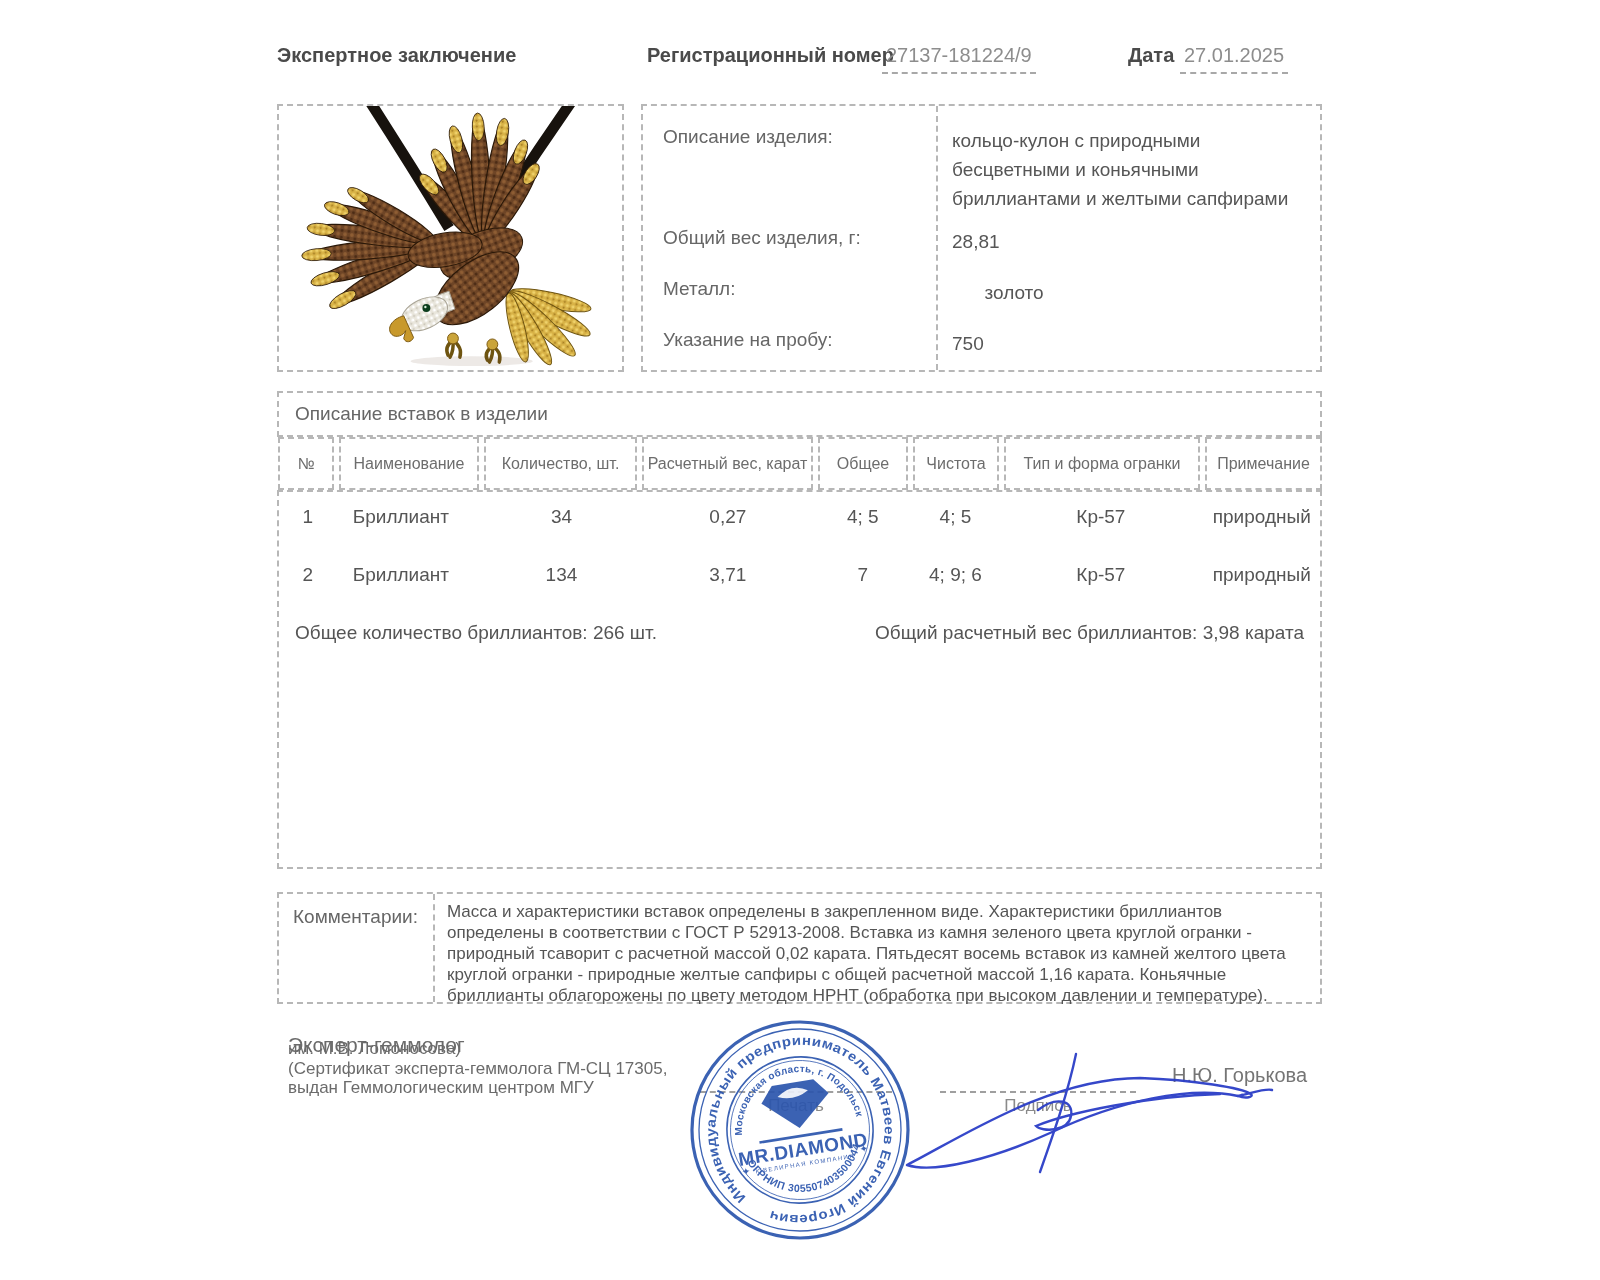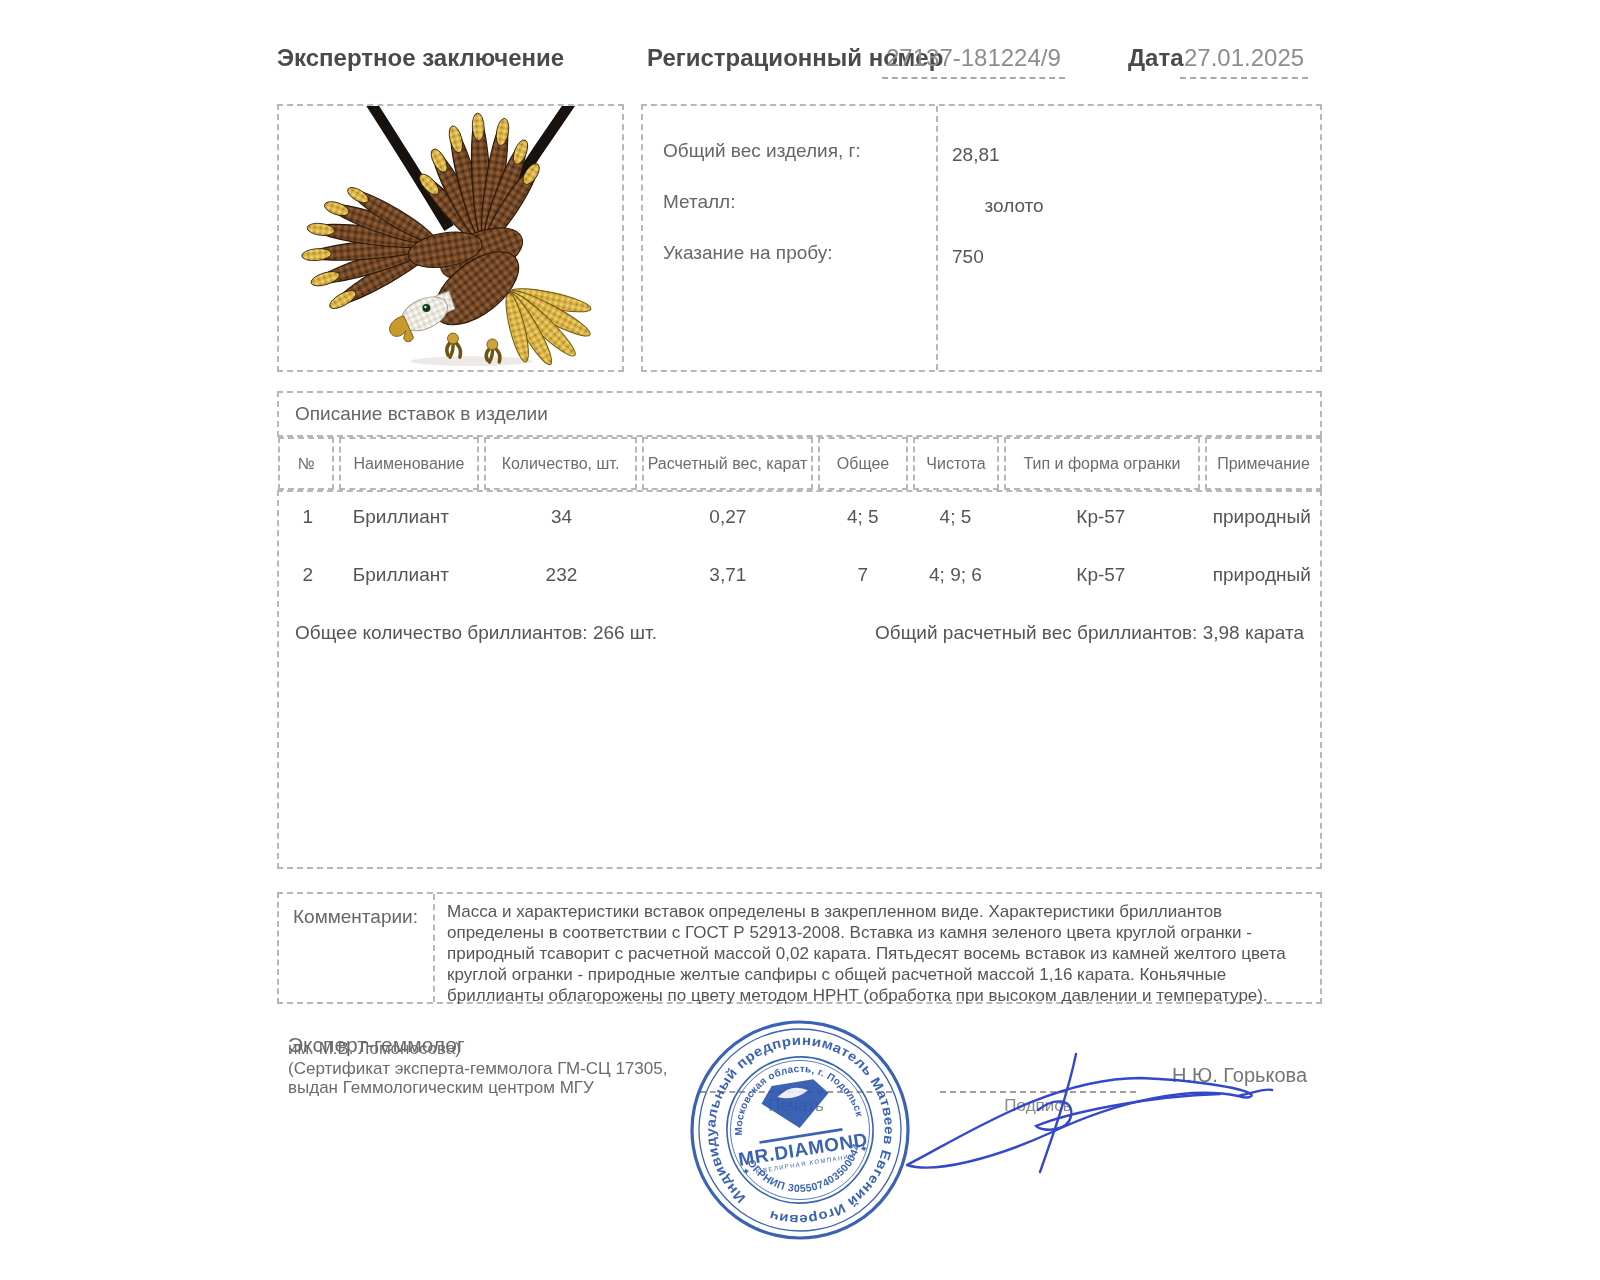--- a/index.html
+++ b/index.html
@@ -1,20 +1,20 @@
 <!DOCTYPE html>
 <html><head>
 <meta charset="utf-8">
 <style>
   html,body{margin:0;padding:0;background:#ffffff;}
   .page{position:relative;width:1600px;height:1280px;background:#fff;overflow:hidden;
         font-family:"Liberation Sans","DejaVu Sans",sans-serif;color:#555;}
   .abs{position:absolute;}
   .b{font-weight:bold;color:#4a4a4a;}
-  .hdr{font-size:24px;}
+  .hdr{font-size:20px;}
   .hdr-val{color:#8d8d8d;padding:0 4px 5px 4px;border-bottom:2px dashed #a8a8a8;}
   .dash-box{border:2px dashed #b7b7b7;box-sizing:border-box;background:#fff;}
   .v-div{position:absolute;top:0;bottom:0;border-left:2px dashed #b7b7b7;}
   .lbl{font-size:19px;color:#666;}
   .val{font-size:19px;color:#565656;}
   .d-row{display:flex;}
   .d-lab{width:293px;padding-left:20px;box-sizing:border-box;}
   .d-val{padding-left:16px;width:345px;line-height:29px;}
   .sec-title{font-size:19px;color:#666;}
   .th-row{display:flex;gap:5px;}
@@ -165,20 +165,24 @@
       </g>
       <circle cx="176" cy="236" r="5.5" fill="#caa43a" stroke="#7c5a14" stroke-width="1"></circle>
       <circle cx="216" cy="242" r="5.5" fill="#caa43a" stroke="#7c5a14" stroke-width="1"></circle>
 
       <ellipse cx="195" cy="259" rx="62" ry="5" fill="#6b4a2e" opacity="0.12"></ellipse>
     </svg>
   </div>
 
   <div class="abs dash-box" style="left:641px;top:104px;width:681px;height:268px;padding-top:20px;">
     <div class="v-div" style="left:293px;"></div>
+    <div class="d-row">
+      <div class="d-lab lbl">Описание изделия:</div>
+      <div class="d-val val">кольцо-кулон с природными бесцветными и коньячными бриллиантами и желтыми сапфирами</div>
+    </div>
     <div class="d-row" style="margin-top:14px;">
       <div class="d-lab lbl">Общий вес изделия, г:</div>
       <div class="d-val val">28,81</div>
     </div>
     <div class="d-row" style="margin-top:22px;gap:40px;">
       <div class="d-lab lbl">Металл:</div>
       <div class="d-val val">золото</div>
     </div>
     <div class="d-row" style="margin-top:22px;">
       <div class="d-lab lbl">Указание на пробу:</div>
@@ -208,21 +212,21 @@
       <div class="tb-cell" style="width:153px;">34</div>
       <div class="tb-cell" style="width:171px;">0,27</div>
       <div class="tb-cell" style="width:90px;">4; 5</div>
       <div class="tb-cell" style="width:86px;">4; 5</div>
       <div class="tb-cell" style="width:196px;">Кр-57</div>
       <div class="tb-cell" style="width:117px;">природный</div>
     </div>
     <div class="tb-row" style="margin:37px 0 0 1px;">
       <div class="tb-cell" style="width:56px;">2</div>
       <div class="tb-cell tb-left" style="width:140px;">Бриллиант</div>
-      <div class="tb-cell" style="width:153px;">232</div>
+      <div class="tb-cell" style="width:153px;">134</div>
       <div class="tb-cell" style="width:171px;">3,71</div>
       <div class="tb-cell" style="width:90px;">7</div>
       <div class="tb-cell" style="width:86px;">4; 9; 6</div>
       <div class="tb-cell" style="width:196px;">Кр-57</div>
       <div class="tb-cell" style="width:117px;">природный</div>
     </div>
     <div class="summary" style="margin:37px 16px 0 16px;">
       <span>Общее количество бриллиантов: 266 шт.</span>
       <span>Общий расчетный вес бриллиантов: 3,98 карата</span>
     </div>

